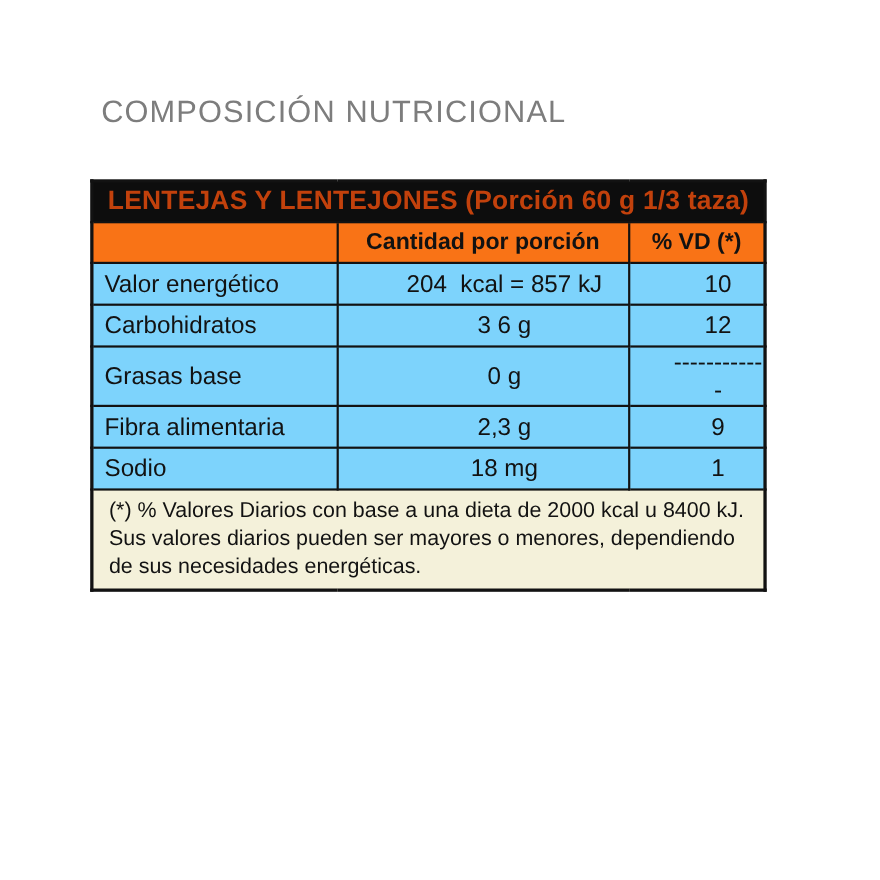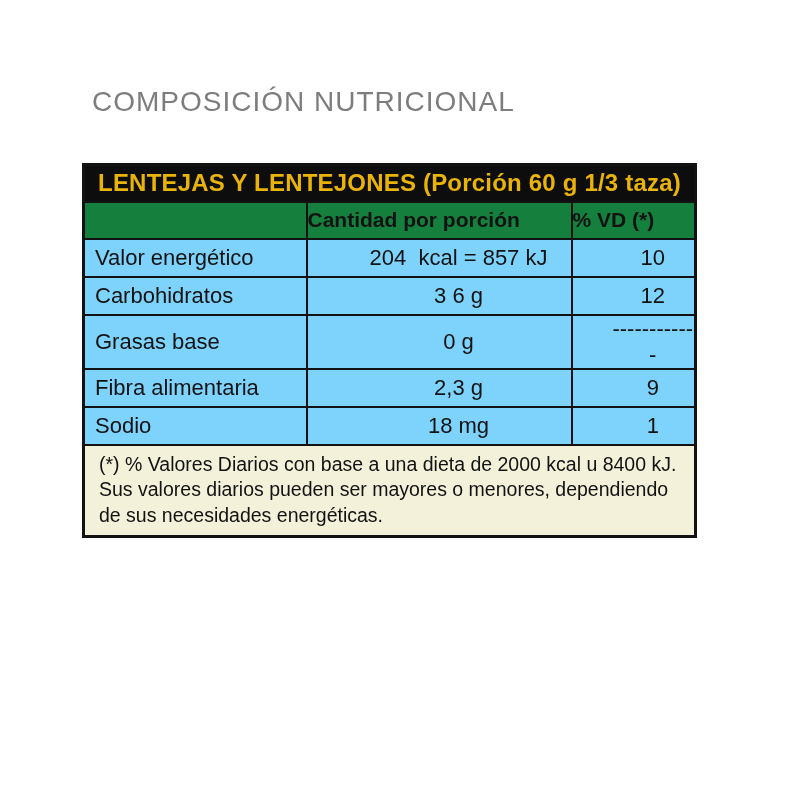--- a/index.html
+++ b/index.html
@@ -32,33 +32,33 @@
   }
   .nutrition-table th, .nutrition-table td {
     border: 2px solid #121212;
   }
   .col-label  { width: 223px; }
   .col-amount { width: 265px; }
   .col-dv     { width: 124px; }
 
   th.black-header {
     background: #0d0d0d;
-    color: #eab308;
+    color: #c2410c;
     font-size: 24px;
     font-weight: bold;
     text-align: center;
     height: 37px;
     letter-spacing: 0.2px;
   }
   tr.col-header-row th {
-    background: #15803d;
+    background: #f97316;
     color: #121212;
     font-size: 21px;
     font-weight: bold;
-    text-align: left;
+    text-align: center;
     height: 37px;
   }
   tbody tr { height: 38px; }
   tbody td {
     background: #7dd3fc;
     font-size: 22px;
   }
   td.cell-label {
     text-align: left;
     padding-left: 10px;

